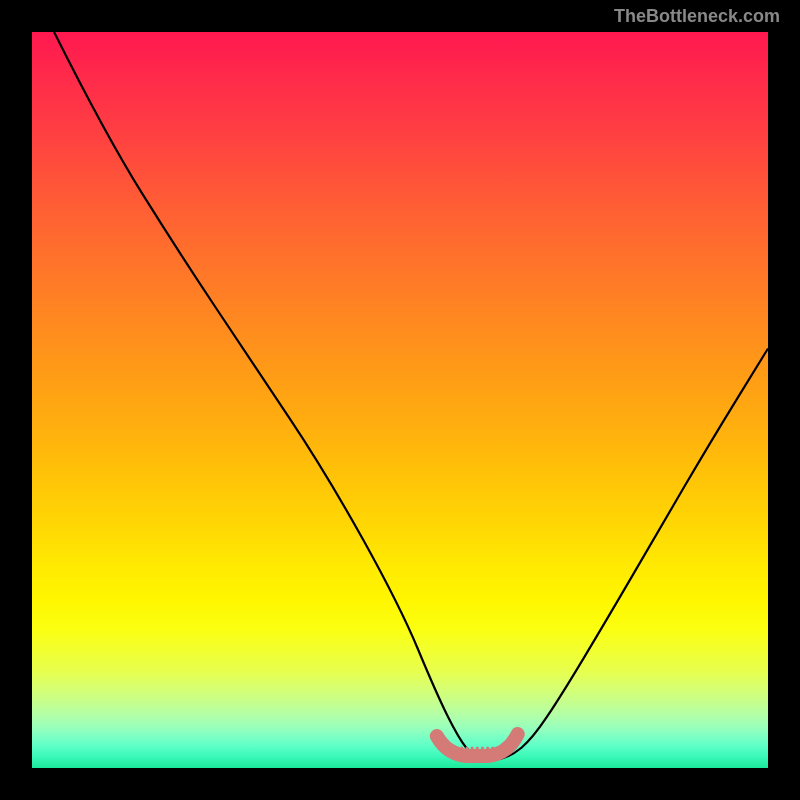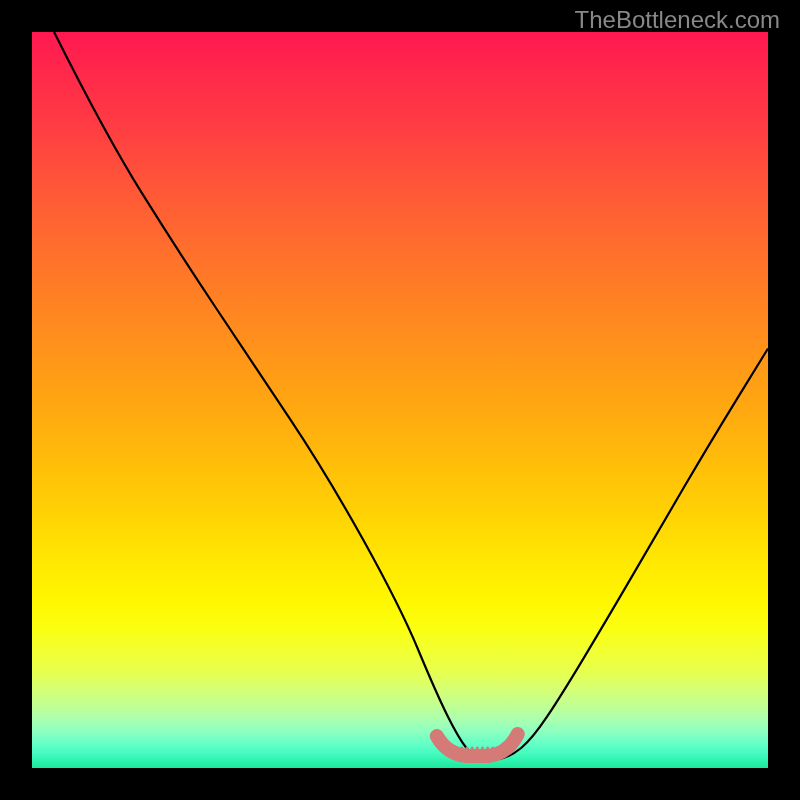--- a/index.html
+++ b/index.html
@@ -12,22 +12,22 @@
       height: 800px;
       background: #000;
       position: relative;
       overflow: hidden;
     }
     .watermark {
       position: absolute;
       top: 6px;
       right: 20px;
       font-family: Arial, sans-serif;
-      font-size: 24px;
-      font-weight: normal;
+      font-size: 18px;
+      font-weight: bold;
       color: #888;
       z-index: 10;
     }
     .chart-area {
       position: absolute;
       top: 32px;
       left: 32px;
       width: 736px;
       height: 736px;
       overflow: hidden;

